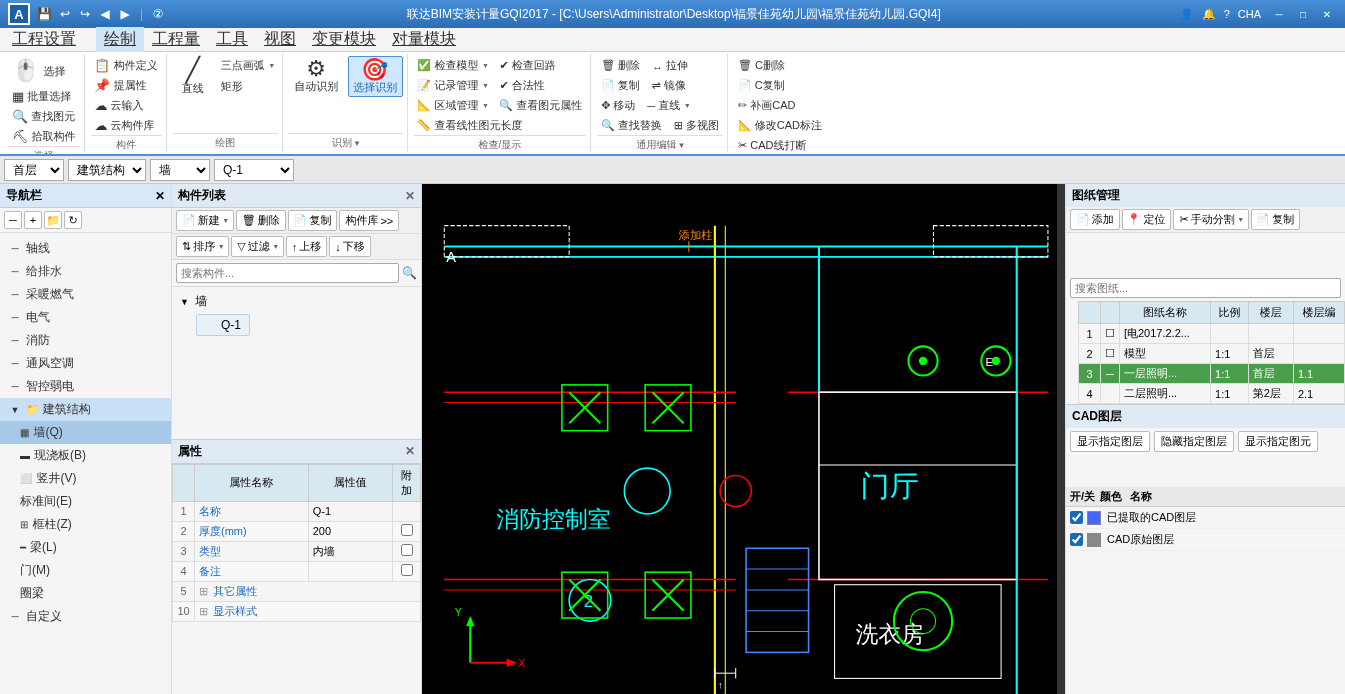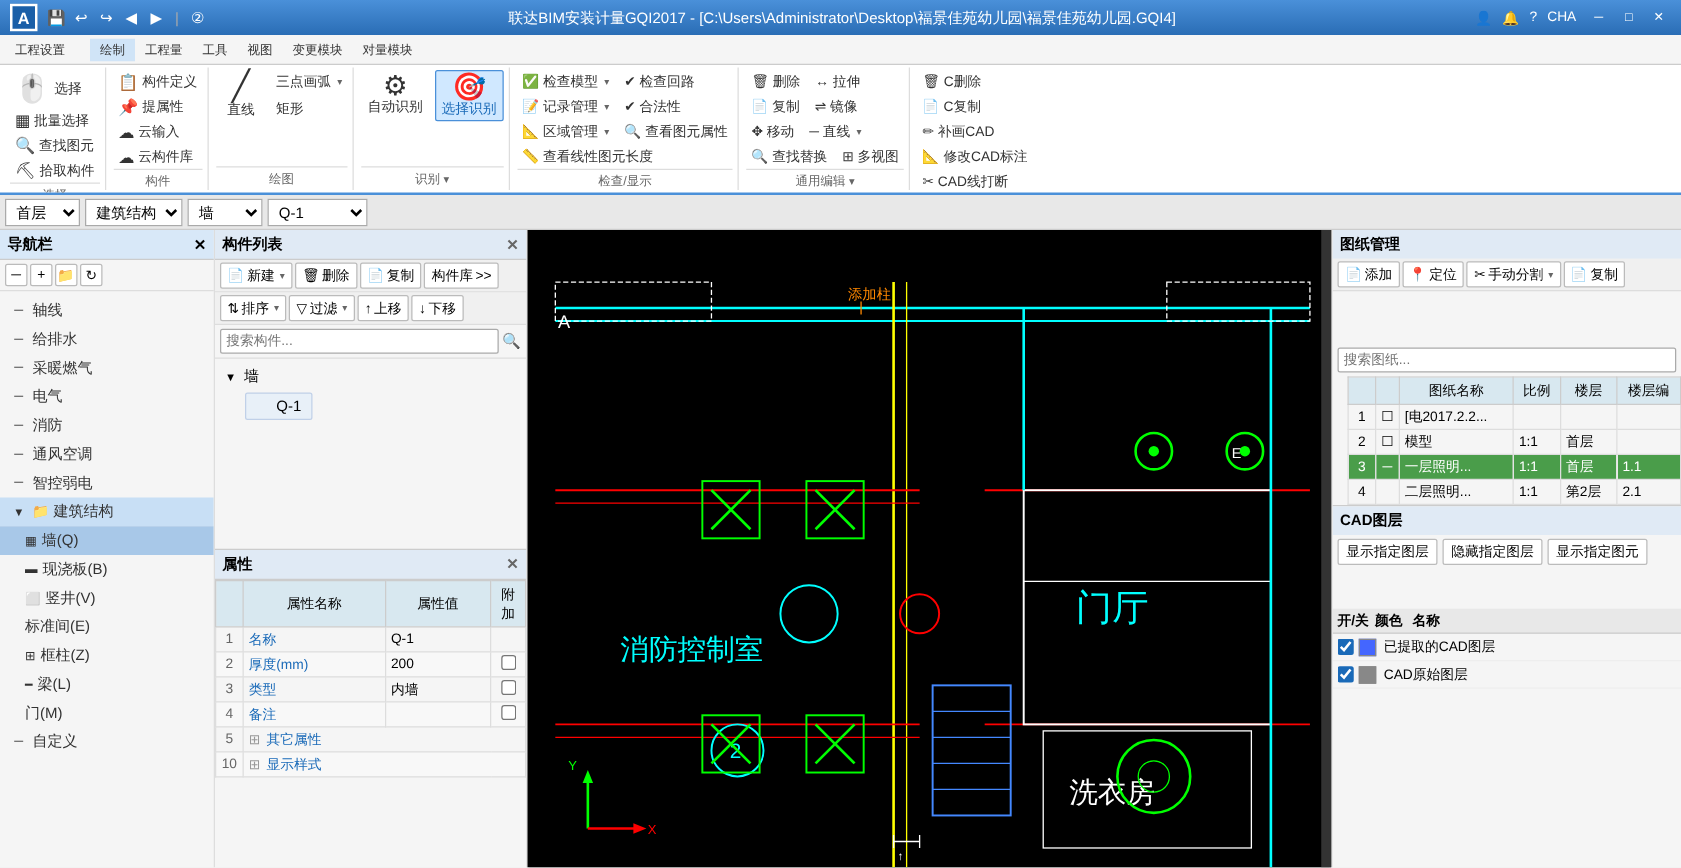--- a/index.html
+++ b/index.html
@@ -7,21 +7,21 @@
     
     
     #titlebar { height: 28px; background: linear-gradient(to bottom, #4a90d9, #2a6db5); display: flex; align-items: center; padding: 0 8px; color: white; font-size: 12px; }
     #titlebar .title-text { flex: 1; text-align: center; font-size: 12px; color: white; overflow: hidden; white-space: nowrap; }
     #titlebar .win-controls { display: flex; gap: 4px; }
     #titlebar .win-btn { width: 20px; height: 16px; display: flex; align-items: center; justify-content: center; color: white; font-size: 10px; cursor: pointer; }
     .app-logo { width: 22px; height: 22px; background: #1a5fa8; border: 2px solid #fff; display: flex; align-items: center; justify-content: center; color: white; font-weight: bold; font-size: 13px; margin-right: 6px; }
     
     
     #menubar { height: 24px; background: #f5f5f5; border-bottom: 1px solid #ccc; display: flex; align-items: center; padding: 0 4px; }
-    .menu-item { padding: 2px 8px; cursor: pointer; font-size: 10px; color: #333; }
+    .menu-item { padding: 2px 8px; cursor: pointer; font-size: 16px; color: #333; text-decoration: underline; }
     .menu-item.active { background: #d0e4f7; margin-left: 12px; }
     
     
     #ribbon { height: 100px; background: #fff; border-bottom: 2px solid #4a90d9; display: flex; padding: 2px 4px; gap: 2px; }
     .ribbon-group { display: flex; flex-direction: column; border-right: 1px solid #ddd; padding: 2px 4px; min-width: fit-content; }
     .ribbon-group-label { font-size: 10px; color: #666; text-align: center; margin-top: auto; padding-top: 2px; border-top: 1px solid #ddd; }
     .ribbon-row { display: flex; gap: 2px; flex: 1; align-items: flex-start; }
     .rb-btn { display: flex; flex-direction: column; align-items: center; justify-content: center; padding: 2px 4px; cursor: pointer; border-radius: 2px; min-width: 40px; font-size: 11px; color: #333; text-align: center; line-height: 1.2; }
     .rb-btn .icon { font-size: 18px; line-height: 1; }
     .rb-btn-sm { display: flex; align-items: center; gap: 3px; padding: 2px 4px; cursor: pointer; border-radius: 2px; font-size: 11px; color: #333; white-space: nowrap; }
@@ -423,20 +423,23 @@
         <span style="font-size:10px;margin-right:4px;">⊞</span>
         <span>框柱(Z)</span>
       </div>
       <div class="nav-item sub" style="padding-left:20px;">
         <span style="font-size:10px;margin-right:4px;">━</span>
         <span>梁(L)</span>
       </div>
       <div class="nav-item sub" style="padding-left:20px;">
         <span>门(M)</span>
       </div>
+      <div class="nav-item sub" style="padding-left:20px;">
+        <span>圈梁</span>
+      </div>
       <div class="nav-item">
         <span class="nav-icon">─</span>
         <span>自定义</span>
       </div>
     </div>
   </div>
 
   <div id="center-panels" style="width:250px;">
 
     <div id="comp-list" style="max-height:260px;min-height:200px;">

